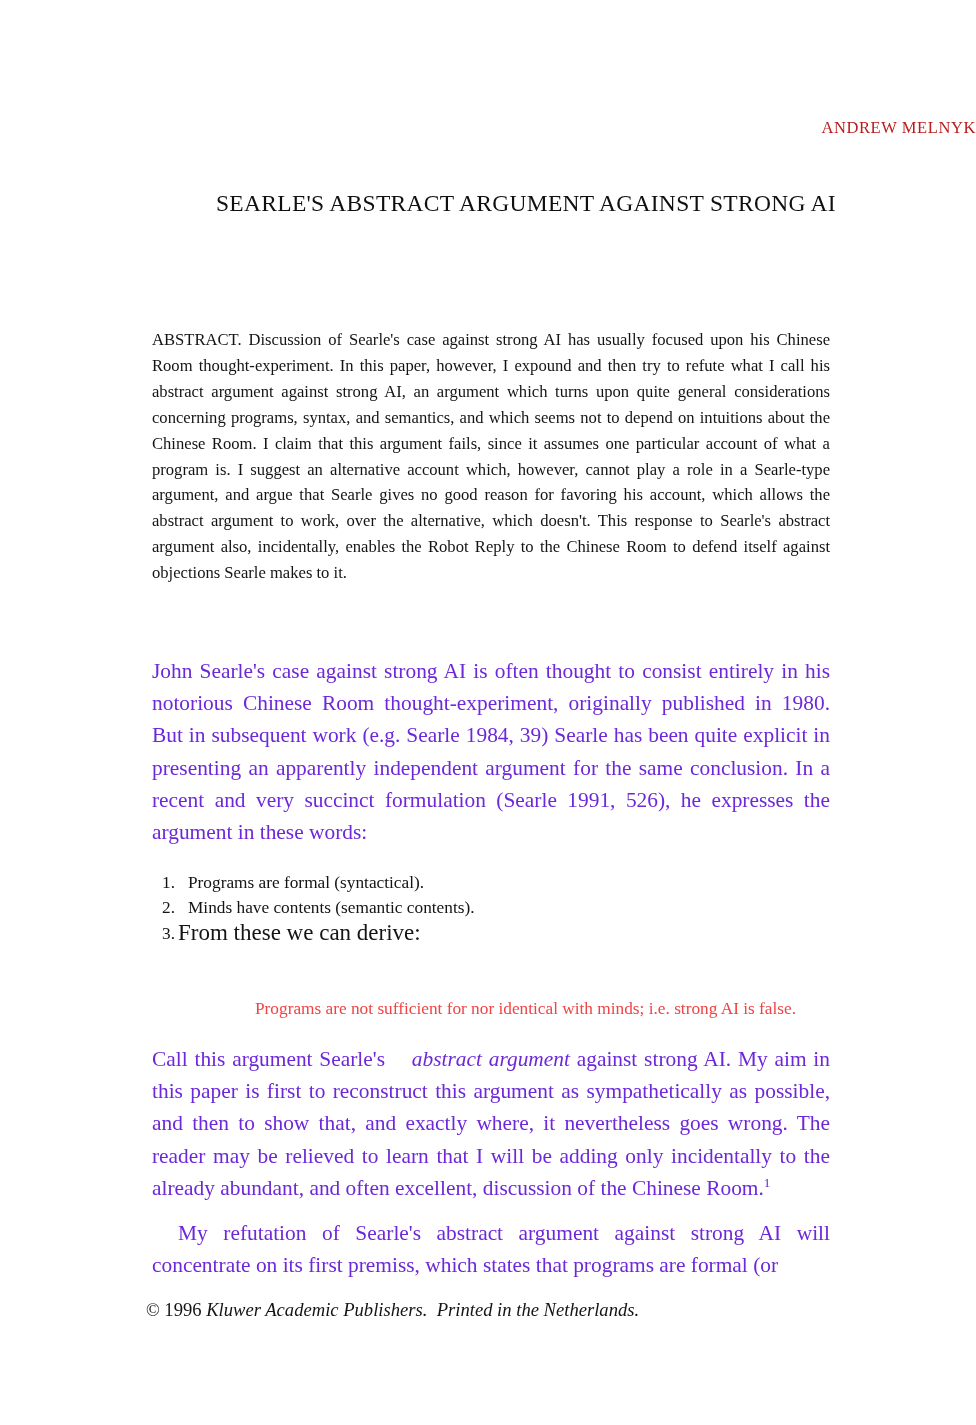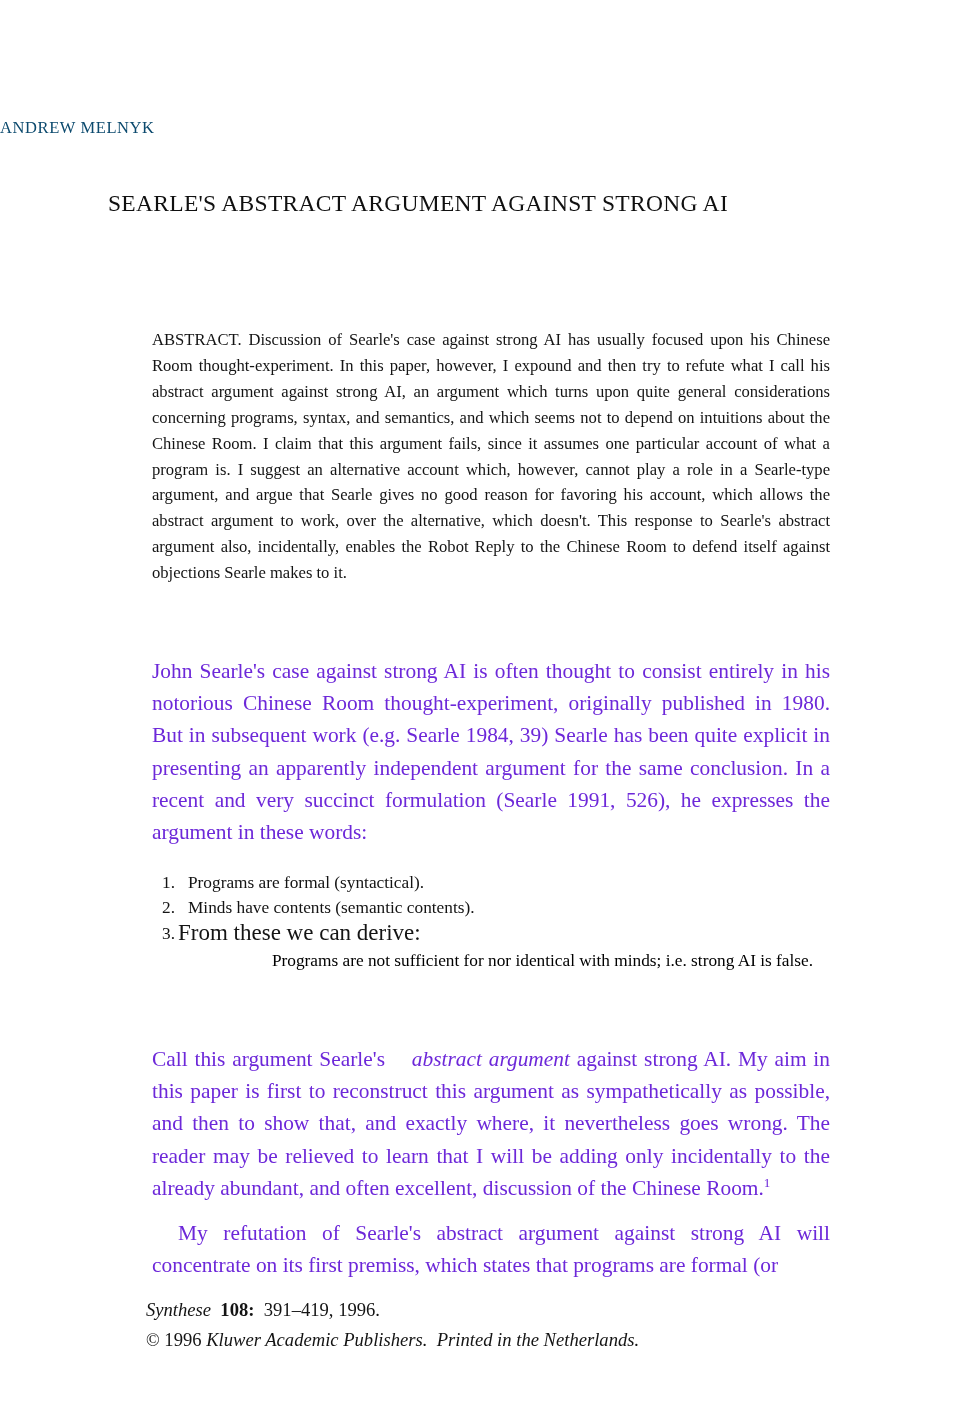--- a/index.html
+++ b/index.html
@@ -16,33 +16,33 @@
     color: #131313;
     overflow: hidden;
   }
 
   
   .author-line {
     position: absolute;
     left: 0;
     top: 118px;
     width: 976px;
-    text-align: left;
+    text-align: right;
     font-size: 16.5px;
     letter-spacing: 0.6px;
-    color: #0c4a6e;
+    color: #b91c1c;
   }
 
   
   .paper-title {
     position: absolute;
     left: 0;
     top: 190px;
     width: 836px;
-    text-align: center;
+    text-align: right;
     font-size: 23.5px;
     letter-spacing: 0.3px;
     color: #101010;
     font-weight: normal;
     margin: 0;
   }
 
   
   .abstract {
     position: absolute;
@@ -104,26 +104,25 @@
     position: absolute;
     left: 178px;
     top: 920px;
     font-size: 23px;
     color: #141414;
   }
 
   .conclusion-line {
     position: absolute;
     left: 255px;
-    top: 948px;
+    top: 996px;
     width: 575px;
     font-size: 17.3px;
     line-height: 25px;
-    color: #000000;
-    text-align: center;
+    color: #ef4444;
   }
 
   
   .footer {
     position: absolute;
     left: 146px;
     top: 1295px;
     width: 700px;
     font-size: 18.6px;
     line-height: 30px;
@@ -167,17 +166,16 @@
 
   <div class="derive-line">From these we can derive:</div>
 
   <div class="conclusion-line">Programs are not sufficient for nor identical with minds; i.e. strong AI is false.</div>
 
   <div class="body-block" id="para-call"><span>Call this argument Searle's </span><span class="ital">abstract argument</span><span> against strong AI. My aim in this paper is first to reconstruct this argument as sympathetically as possible, and then to show that, and exactly where, it nevertheless goes wrong. The reader may be relieved to learn that I will be adding only incidentally to the already abundant, and often excellent, discussion of the Chinese Room.</span><span class="sup-note">1</span></div>
 
   <div class="body-block" id="para-refutation">My refutation of Searle's abstract argument against strong AI will concentrate on its first premiss, which states that programs are formal (or</div>
 
   <div class="footer">
-    <div><span class="jrnl-name">Synthese</span>&nbsp;&nbsp;<span class="jrnl-vol">108:</span>&nbsp; <span>391–419, 1996.</span></div>
     <div><span class="copy-glyph">©</span> <span>1996</span> <span class="pub">Kluwer Academic Publishers.</span>&nbsp; <span class="pub">Printed in the Netherlands.</span></div>
   </div>
 
 </div>
 
 </body></html>

